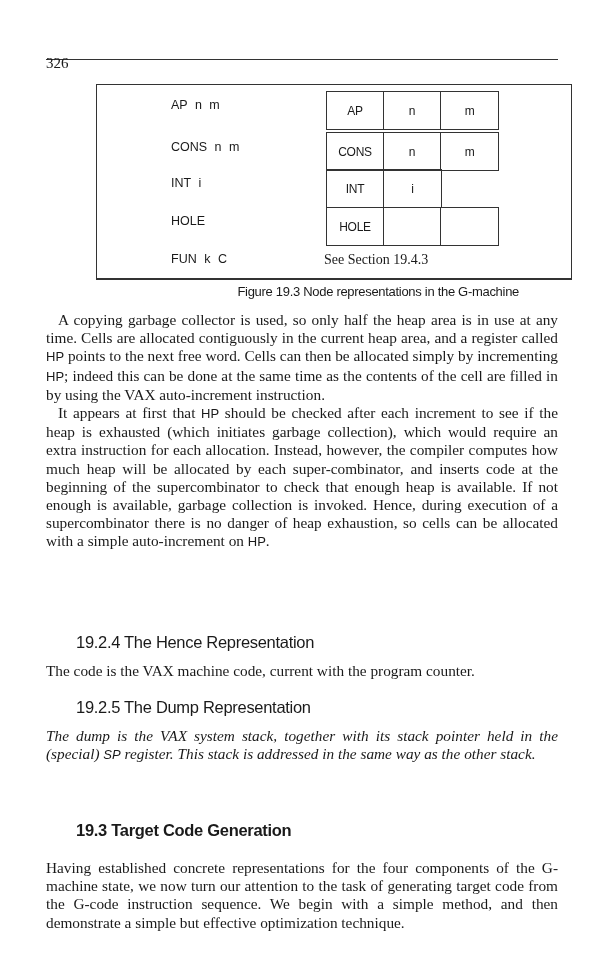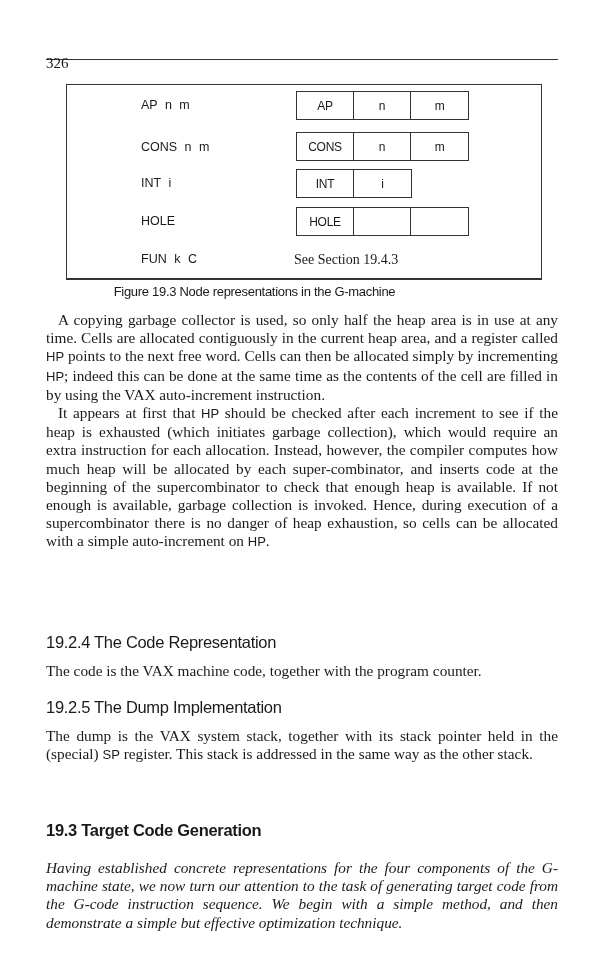--- a/index.html
+++ b/index.html
@@ -1,31 +1,31 @@
 <!DOCTYPE html>
 <html><head>
 <meta charset="utf-8">
 <style>
   html, body { margin: 0; padding: 0; background: #ffffff; }
   body { width: 600px; height: 973px; position: relative; overflow: hidden; color: #1a1a1a; }
   .serif { font-family: "Liberation Serif", "DejaVu Serif", serif; }
-  .sans { font-family: "Liberation Sans", "DejaVu Sans", sans-serif; }
+  .sans { font-family: "Liberation Sans", "DejaVu Sans", sans-serif; margin-left: 30px; }
 
   .header { position: absolute; left: 46px; top: 37px; width: 512px; height: 22px; border-bottom: 1.3px solid #333; }
   .page-num { position: absolute; left: 0; top: 18px; font-size: 15px; text-align: right; }
   .running-head { position: absolute; right: 0; top: 2px; font-size: 15px; font-style: italic; }
 
   .figure-frame { position: absolute; left: 66px; top: 84px; width: 474px; height: 193px; border: 1.3px solid #333; border-bottom-width: 2px; }
   .node-label { position: absolute; left: 74px; font-size: 12.5px; word-spacing: 4px; }
-  .node-box { position: absolute; left: 229px; height: 29px; display: flex; border: 1.5px solid #333; box-sizing: border-box; }
+  .node-box { position: absolute; left: 229px; height: 39px; display: flex; border: 1.5px solid #333; box-sizing: border-box; }
   .node-cell { width: 57px; height: 100%; display: flex; align-items: center; justify-content: center; font-size: 12px; border-right: 1.5px solid #333; box-sizing: border-box; letter-spacing: -0.3px; }
   .node-cell:last-child { border-right: none; }
   .see-section { position: absolute; left: 227px; font-size: 14px; }
 
-  .caption { position: absolute; left: 12px; width: 485px; top: 284px; text-align: center; font-size: 13px; letter-spacing: -0.3px; }
+  .caption { position: absolute; left: 4px; width: 485px; top: 284px; text-align: right; font-size: 13px; letter-spacing: -0.3px; }
 
   .body-block { position: absolute; left: 46px; width: 512px; font-size: 15.3px; line-height: 18.2px; text-align: justify; }
   .body-block p { margin: 0; text-indent: 0; }
   .body-block p.indent { text-indent: 12px; }
   .sc { font-family: "Liberation Sans", "DejaVu Sans", sans-serif; font-size: 13px; }
 
   .sub-heading { position: absolute; left: 46px; font-size: 16.5px; letter-spacing: -0.3px; }
   .section-heading { position: absolute; left: 46px; font-size: 16.5px; font-weight: bold; letter-spacing: -0.3px; }
 </style>
 </head>
@@ -68,26 +68,26 @@
   <span class="see-section serif" style="top: 167px;">See Section 19.4.3</span>
 </div>
 
 <div class="caption sans">Figure 19.3  Node representations in the G-machine</div>
 
 <div class="body-block serif" style="top: 311px;">
   <p class="indent"><span>A copying garbage collector is used, so only half the heap area is in use at any time. Cells are allocated contiguously in the current heap area, and a register called </span><span class="sc">HP</span><span> points to the next free word. Cells can then be allocated simply by incrementing </span><span class="sc">HP</span><span>; indeed this can be done at the same time as the contents of the cell are filled in by using the VAX auto-increment instruction.</span></p>
   <p class="indent"><span>It appears at first that </span><span class="sc">HP</span><span> should be checked after each increment to see if the heap is exhausted (which initiates garbage collection), which would require an extra instruction for each allocation. Instead, however, the compiler computes how much heap will be allocated by each super-combinator, and inserts code at the beginning of the supercombinator to check that enough heap is available. If not enough is available, garbage collection is invoked. Hence, during execution of a supercombinator there is no danger of heap exhaustion, so cells can be allocated with a simple auto-increment on </span><span class="sc">HP</span><span>.</span></p>
 </div>
 
-<div class="sub-heading sans" style="top: 633px;">19.2.4  The Code Representation</div>
+<div class="sub-heading sans" style="top: 633px;">19.2.4  The Hence Representation</div>
 <div class="body-block serif" style="top: 662px;">
-  <p>The code is the VAX machine code, together with the program counter.</p>
+  <p>The code is the VAX machine code, current with the program counter.</p>
 </div>
 
-<div class="sub-heading sans" style="top: 698px;">19.2.5  The Dump Implementation</div>
-<div class="body-block serif" style="top: 727px;">
+<div class="sub-heading sans" style="top: 698px;">19.2.5  The Dump Representation</div>
+<div class="body-block serif" style="top: 727px; font-style: italic;">
   <p><span>The dump is the VAX system stack, together with its stack pointer held in the (special) </span><span class="sc">SP</span><span> register. This stack is addressed in the same way as the other stack.</span></p>
 </div>
 
 <div class="section-heading sans" style="top: 821px;">19.3  Target Code Generation</div>
-<div class="body-block serif" style="top: 859px; font-style: italic;">
+<div class="body-block serif" style="top: 859px;">
   <p>Having established concrete representations for the four components of the G-machine state, we now turn our attention to the task of generating target code from the G-code instruction sequence. We begin with a simple method, and then demonstrate a simple but effective optimization technique.</p>
 </div>
 
 </body></html>

